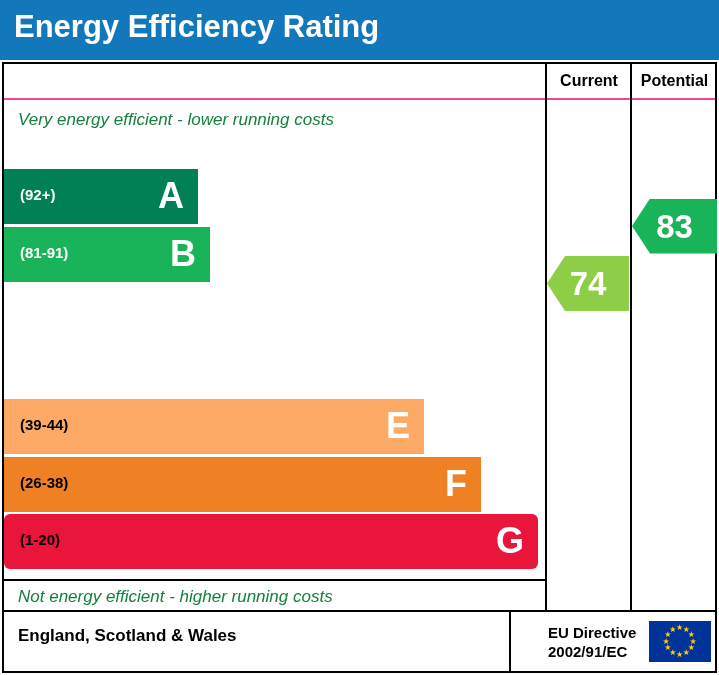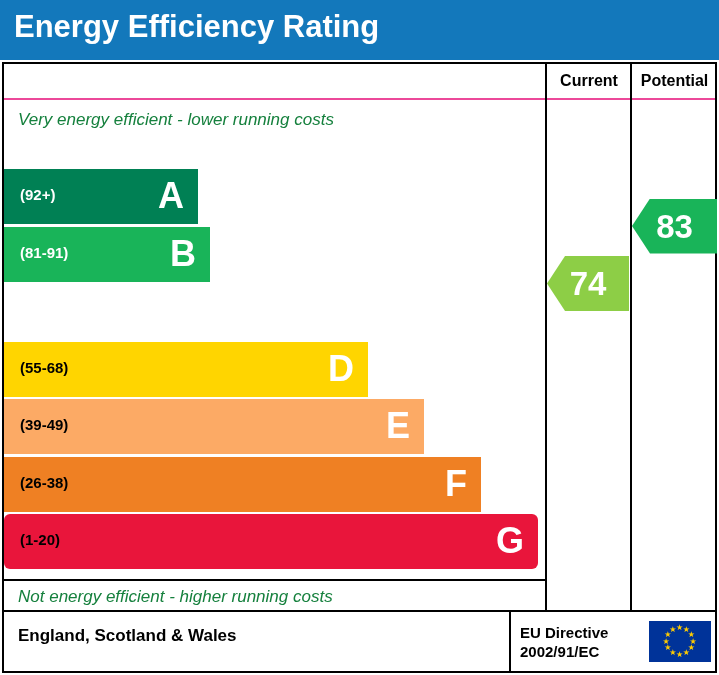--- a/index.html
+++ b/index.html
@@ -153,21 +153,21 @@
     text-align: center;
   }
   .footer .fsep {
     position: absolute;
     left: 505px; top: 0;
     width: 2px; height: 100%;
     background: #000000;
   }
   .footer .directive {
     position: absolute;
-    left: 516px; top: 11px;
+    left: 544px; top: 11px;
     width: 120px;
     font-size: 15px;
     font-weight: bold;
     color: #000000;
     line-height: 19px;
     text-align: left;
   }
   .euflag {
     position: absolute;
     left: 645px; top: 9px;
@@ -204,26 +204,22 @@
 
     <div class="bars">
         <div class="bar" style="top: 1px; width: 194px; background: rgb(0, 128, 84);">
           <span class="range">(92+)</span>
           <span class="letter">A</span>
         </div>
         <div class="bar" style="top: 58.5px; width: 206px; background: rgb(25, 180, 89);">
           <span class="range">(81-91)</span>
           <span class="letter">B</span>
         </div>
-        <div class="bar light" style="top: 173.5px; width: 364px; background: rgb(255, 213, 0);">
-          <span class="range" style="color: rgb(0, 0, 0);">(55-68)</span>
-          <span class="letter">D</span>
-        </div>
         <div class="bar light" style="top: 231px; width: 420px; background: rgb(252, 170, 101);">
-          <span class="range" style="color: rgb(0, 0, 0);">(39-49)</span>
+          <span class="range" style="color: rgb(0, 0, 0);">(39-44)</span>
           <span class="letter">E</span>
         </div>
         <div class="bar light" style="top: 288.5px; width: 477px; background: rgb(239, 128, 35);">
           <span class="range" style="color: rgb(0, 0, 0);">(26-38)</span>
           <span class="letter">F</span>
         </div>
         <div class="bar light" style="top: 346px; width: 534px; background: rgb(233, 21, 59); border-radius: 6px;">
           <span class="range" style="color: rgb(0, 0, 0);">(1-20)</span>
           <span class="letter">G</span>
         </div>

